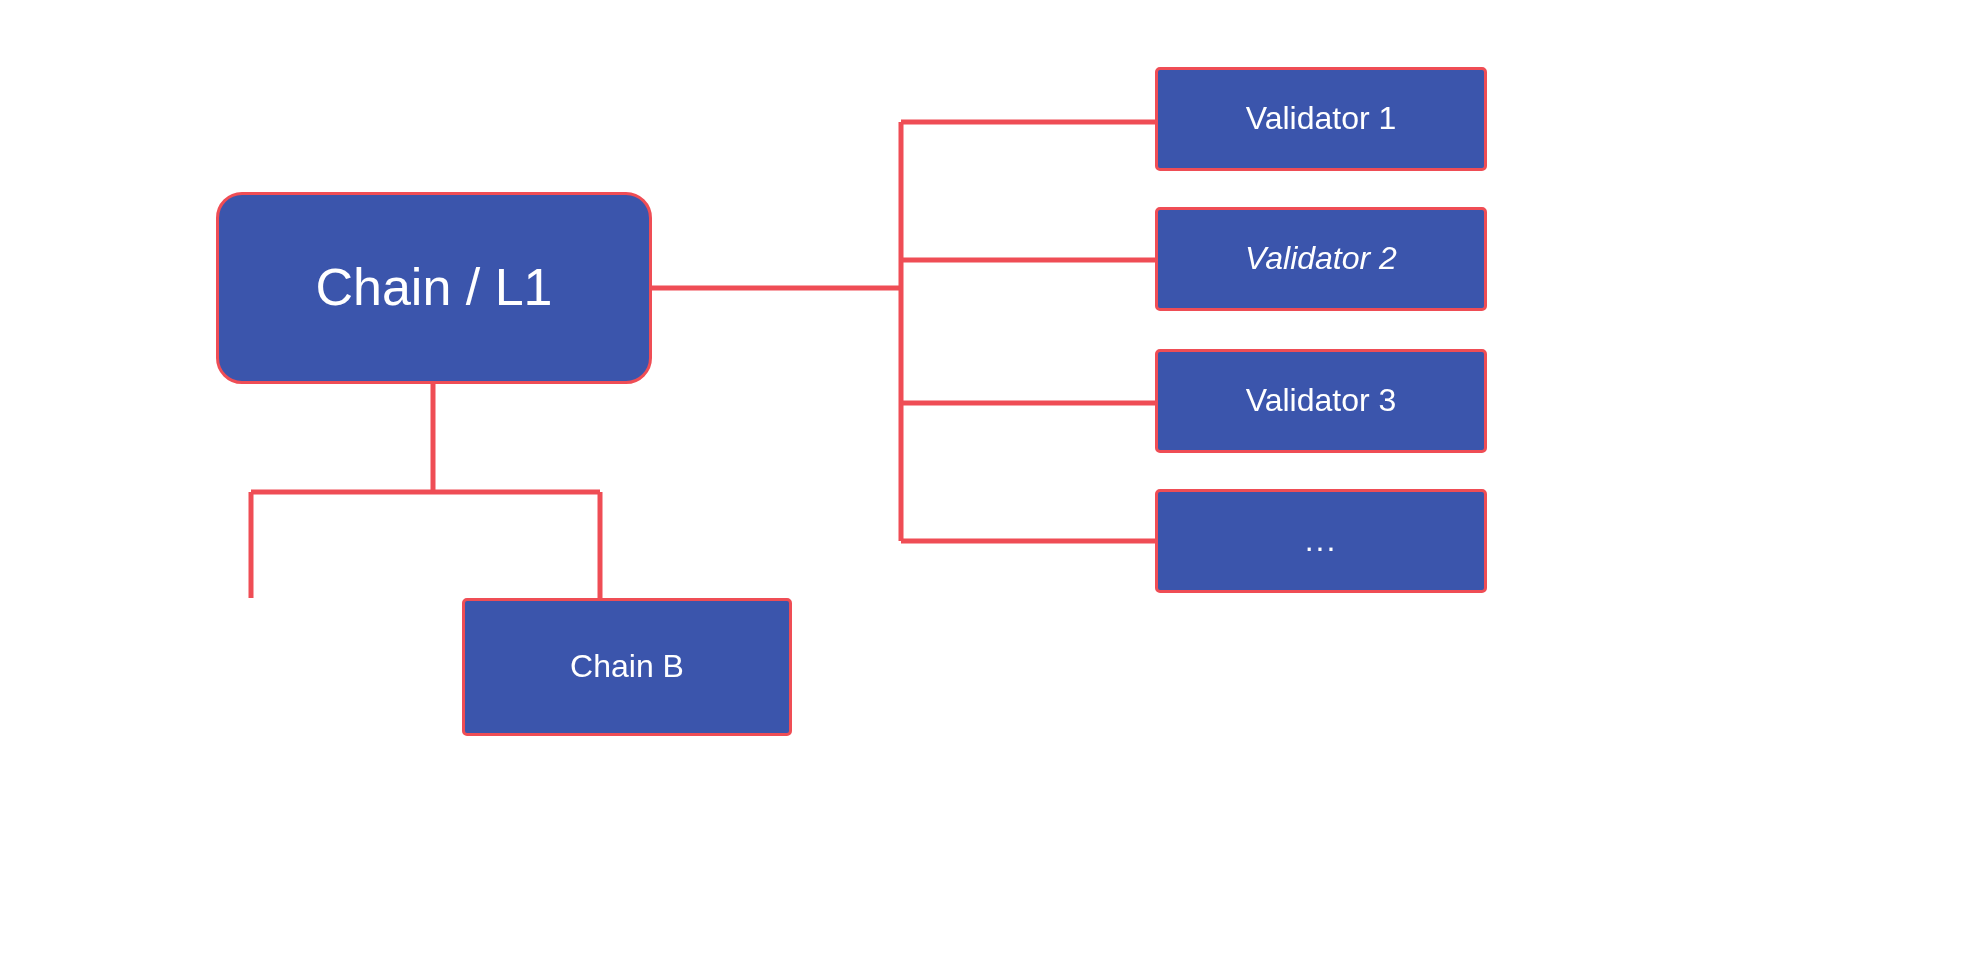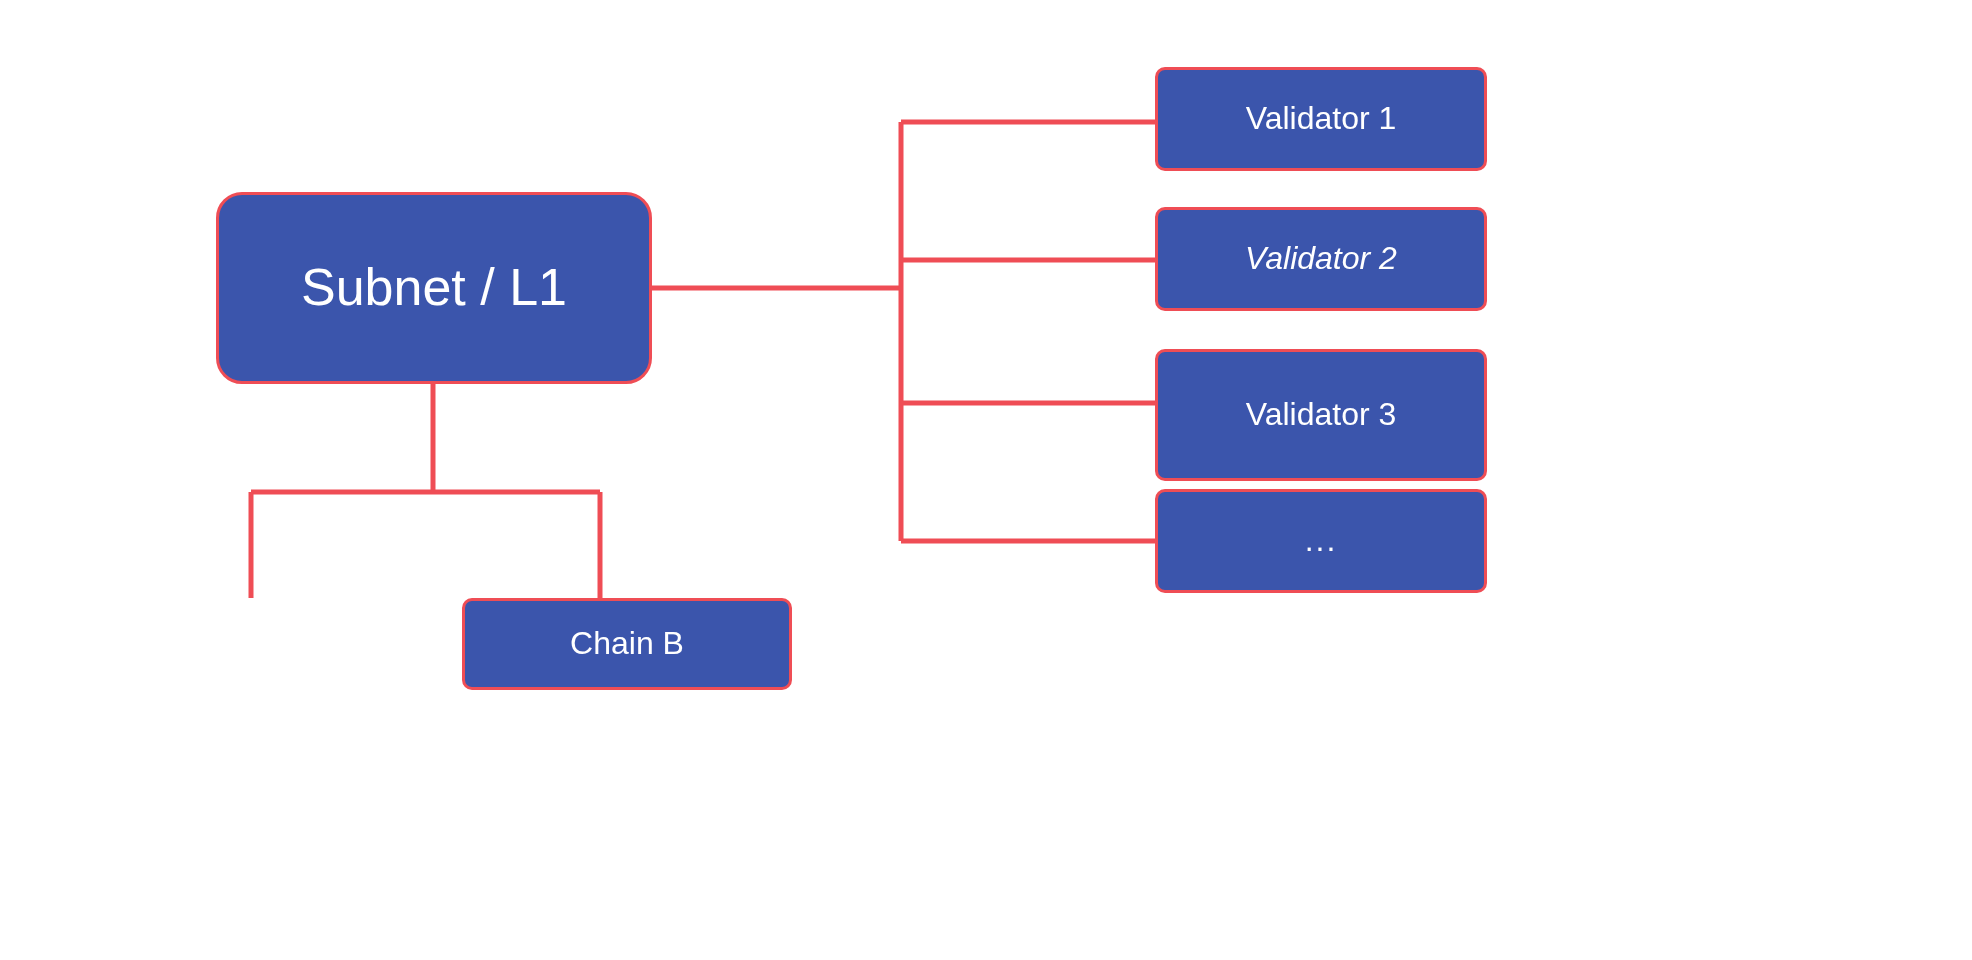--- a/index.html
+++ b/index.html
@@ -25,43 +25,43 @@
     pointer-events: none;
   }
   .node {
     position: absolute;
     box-sizing: border-box;
     display: flex;
     align-items: center;
     justify-content: center;
     background: #3b55ac;
     border: 3px solid #ef4d55;
-    border-radius: 10px;
+    border-radius: 5px;
     color: #ffffff;
     text-align: center;
     line-height: 1.1;
     -webkit-font-smoothing: antialiased;
   }
   .node-label {
     display: block;
     white-space: nowrap;
   }
 
   
   #node-subnet   { left: 216px; top: 192px; width: 436px; height: 192px;
                    border-radius: 26px; font-size: 52px; }
   #node-chain-a  { left: 86px;  top: 598px; width: 330px; height: 108px;
                    font-size: 32px; }
-  #node-chain-b  { left: 462px; top: 598px; width: 330px; height: 92px;
+  #node-chain-b  { left: 462px; top: 598px; width: 330px; height: 138px;
                    font-size: 32px; }
   #node-val-1    { left: 1155px; top: 67px;  width: 332px; height: 104px;
                    font-size: 32px; }
   #node-val-2    { left: 1155px; top: 207px; width: 332px; height: 104px;
                    font-size: 32px; font-style: italic; }
-  #node-val-3    { left: 1155px; top: 349px; width: 332px; height: 132px;
+  #node-val-3    { left: 1155px; top: 349px; width: 332px; height: 104px;
                    font-size: 32px; }
   #node-val-more { left: 1155px; top: 489px; width: 332px; height: 104px;
                    font-size: 32px; letter-spacing: 2px; }
 </style>
 </head>
 <body>
 
 <div id="canvas">
 
   <svg id="edges" viewBox="0 0 1972 960" width="1972" height="960" xmlns="http://www.w3.org/2000/svg">
@@ -79,21 +79,21 @@
       <path d="M 433 384 L 433 492"></path>
 
       <path d="M 251 492 L 600 492"></path>
 
       <path d="M 251 492 L 251 598"></path>
       <path d="M 600 492 L 600 598"></path>
     </g>
   </svg>
 
   <div class="node" id="node-subnet">
-    <span class="node-label">Subnet / L1</span>
+    <span class="node-label">Chain / L1</span>
   </div>
 
 
   <div class="node" id="node-chain-b">
     <span class="node-label">Chain B</span>
   </div>
 
   <div class="node" id="node-val-1">
     <span class="node-label">Validator 1</span>
   </div>

